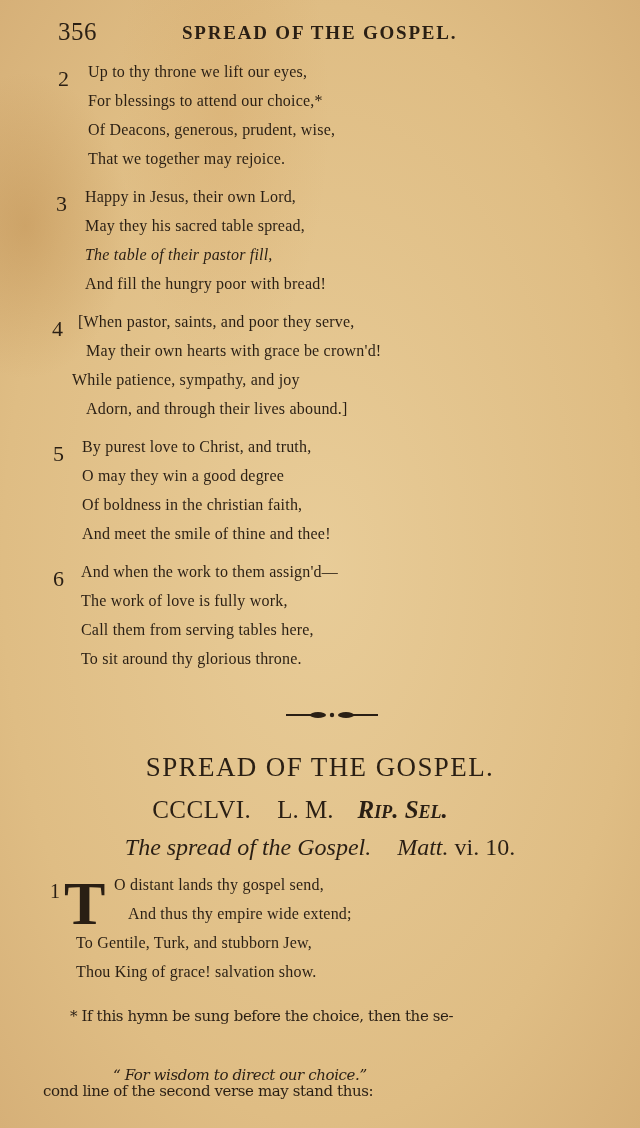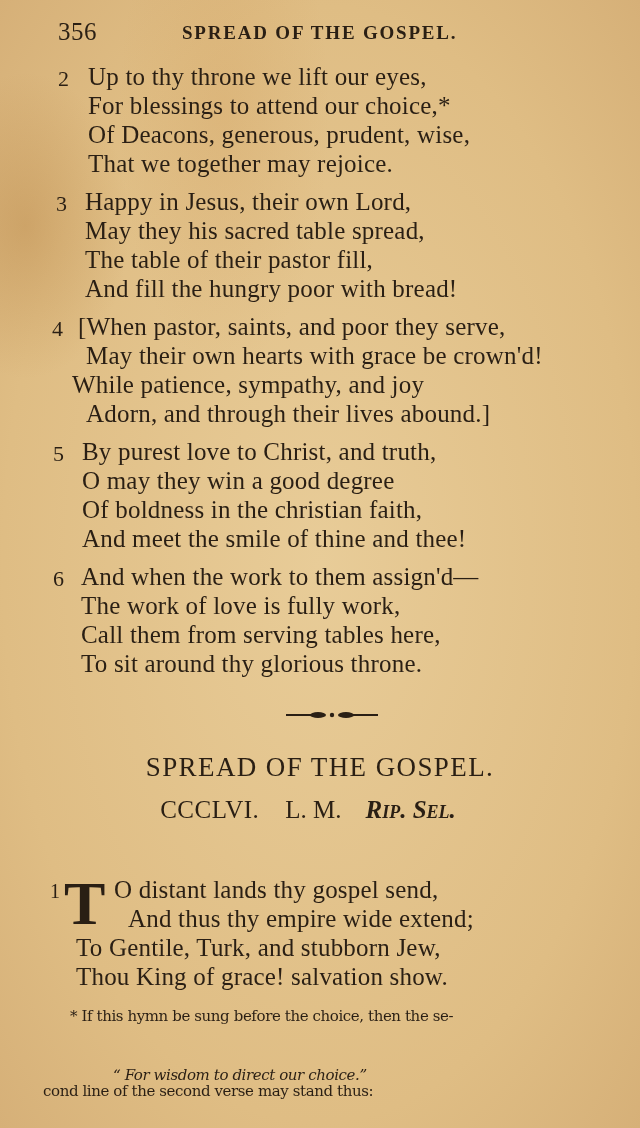--- a/index.html
+++ b/index.html
@@ -15,27 +15,27 @@
       position: relative;
     }
     .page { position: absolute; inset: 0; }
     .abs { position: absolute; white-space: nowrap; }
 
     .running-head { top: 18px; left: 0; width: 600px; height: 40px; }
     .page-number { left: 58px; top: 0; font-size: 25px; letter-spacing: 0.5px; }
     .running-title { left: 182px; top: 4px; font-size: 19px; letter-spacing: 1.8px; font-weight: bold; }
 
     .verse-num { position: absolute; font-size: 22px; }
-    .line { position: absolute; font-size: 25px; letter-spacing: 0.2px; }
+    .line { position: absolute; font-size: 16px; letter-spacing: 0.2px; }
 
     .ornament { left: 286px; top: 710px; width: 92px; height: 10px; }
     .ornament svg { display: block; }
 
     .section-title { top: 752px; left: 0; width: 640px; text-align: center; font-size: 27px; letter-spacing: 1.4px; }
-    .hymn-heading { top: 796px; left: 0; width: 600px; text-align: center; font-size: 25px; padding-left: 8px; }
+    .hymn-heading { top: 796px; left: 0; width: 600px; text-align: center; font-size: 25px; }
     .hymn-heading .num { letter-spacing: 0.5px; }
     .hymn-heading .meter { margin-left: 26px; }
     .hymn-heading .source { margin-left: 24px; font-style: italic; font-weight: bold; font-variant: small-caps; }
     .hymn-subtitle { top: 834px; left: 0; width: 640px; text-align: center; font-size: 24px; }
     .hymn-subtitle .theme { font-style: italic; }
     .hymn-subtitle .ref { margin-left: 26px; }
     .hymn-subtitle .ref-book { font-style: italic; }
 
     .dropcap { position: absolute; left: 64px; top: 876px; font-size: 62px; line-height: 54px; font-weight: bold; }
 
@@ -57,21 +57,21 @@
     <span class="line" style="left:88px;top:63px;">Up to thy throne we lift our eyes,</span>
     <span class="line" style="left:88px;top:92px;text-align:right;">For blessings to attend our choice,*</span>
     <span class="line" style="left:88px;top:121px;">Of Deacons, generous, prudent, wise,</span>
     <span class="line" style="left:88px;top:150px;text-align:center;">That we together may rejoice.</span>
   </div>
 
   <div>
     <span class="verse-num" style="left:56px;top:191px;">3</span>
     <span class="line" style="left:85px;top:188px;">Happy in Jesus, their own Lord,</span>
     <span class="line" style="left:85px;top:217px;">May they his sacred table spread,</span>
-    <span class="line" style="left:85px;top:246px;">The table of their pastor fill,</span>
+    <span class="line" style="left:85px;top:246px;font-style:italic;">The table of their pastor fill,</span>
     <span class="line" style="left:85px;top:275px;">And fill the hungry poor with bread!</span>
   </div>
 
   <div>
     <span class="verse-num" style="left:52px;top:316px;">4</span>
     <span class="line" style="left:78px;top:313px;">[When pastor, saints, and poor they serve,</span>
     <span class="line" style="left:86px;top:342px;">May their own hearts with grace be crown'd!</span>
     <span class="line" style="left:72px;top:371px;">While patience, sympathy, and joy</span>
     <span class="line" style="left:86px;top:400px;">Adorn, and through their lives abound.]</span>
   </div>
@@ -99,20 +99,23 @@
       <circle cx="46" cy="5" r="2.2" fill="#2a1f14"></circle>
       <ellipse cx="60" cy="5" rx="8" ry="3" fill="#2a1f14"></ellipse>
       <rect x="66" y="4" width="26" height="2" fill="#2a1f14"></rect>
     </svg>
   </div>
 
   <div class="abs section-title">SPREAD OF THE GOSPEL.</div>
   <div class="abs hymn-heading">
     <span class="num">CCCLVI.</span><span class="meter">L. M.</span><span class="source">Rip. Sel.</span>
   </div>
+  <div class="abs hymn-subtitle">
+    <span class="theme">The spread of the Gospel.</span><span class="ref"><span class="ref-book">Matt.</span> <span>vi. 10.</span></span>
+  </div>
 
   <div>
     <span class="verse-num" style="left:50px;top:880px;font-size:20px;">1</span>
     <span class="dropcap">T</span>
     <span class="line" style="left:114px;top:876px;">O distant lands thy gospel send,</span>
     <span class="line" style="left:128px;top:905px;">And thus thy empire wide extend;</span>
     <span class="line" style="left:76px;top:934px;">To Gentile, Turk, and stubborn Jew,</span>
     <span class="line" style="left:76px;top:963px;">Thou King of grace!  salvation show.</span>
   </div>
 

